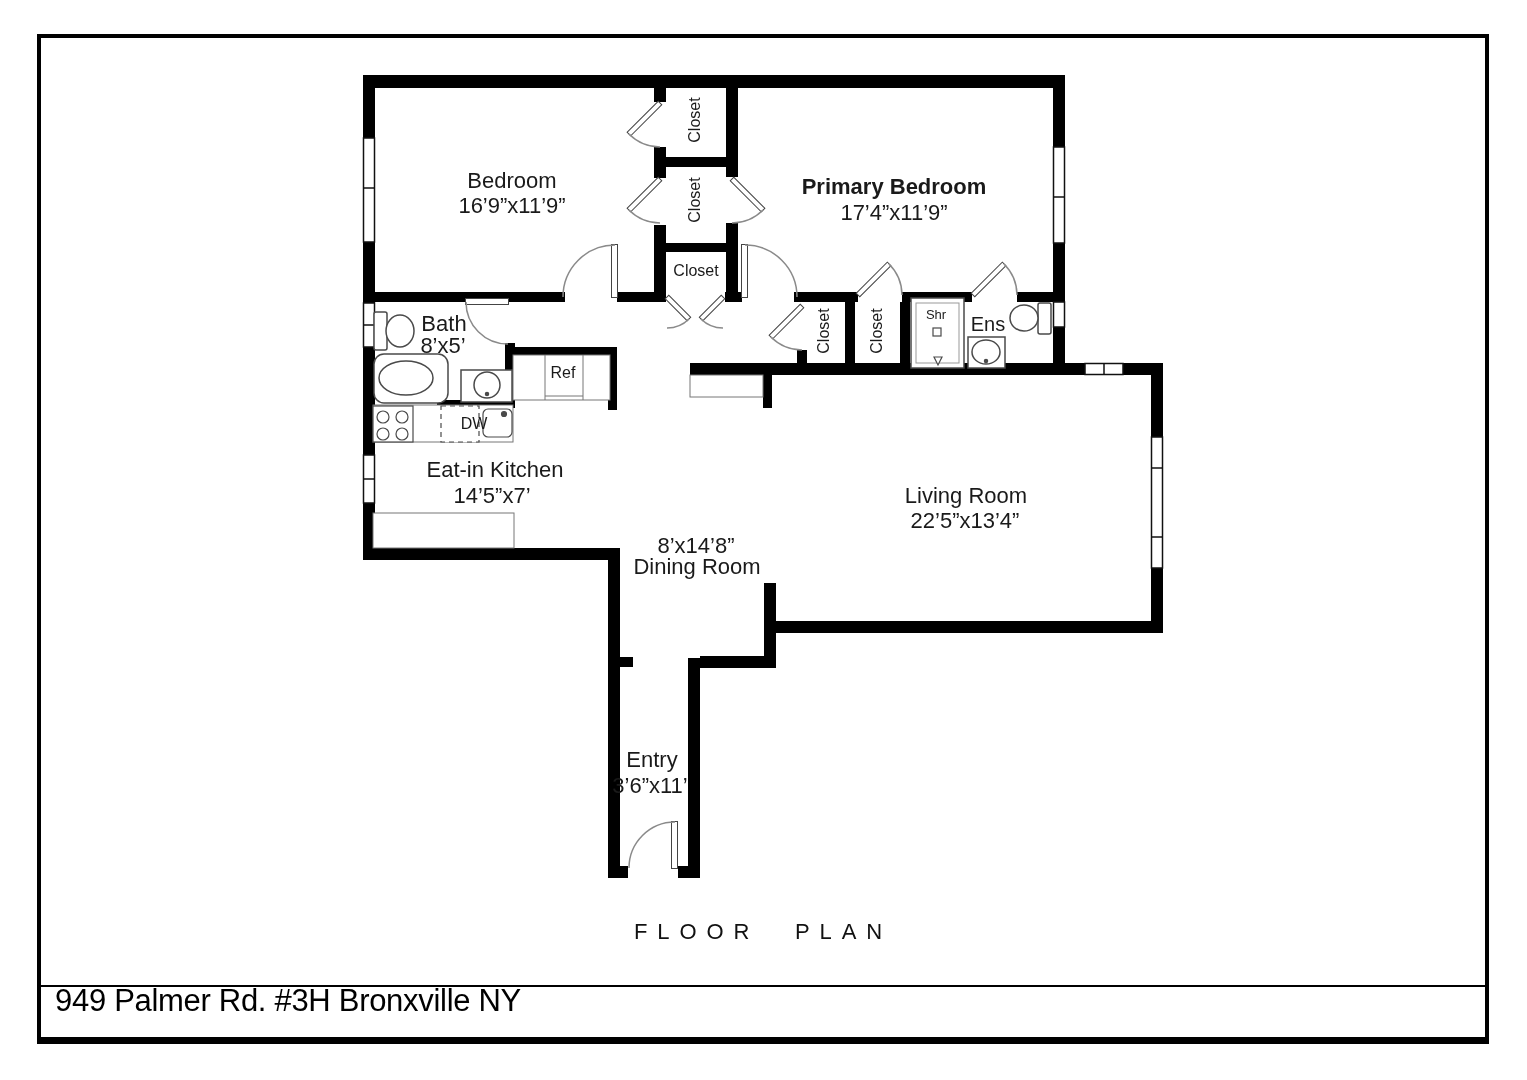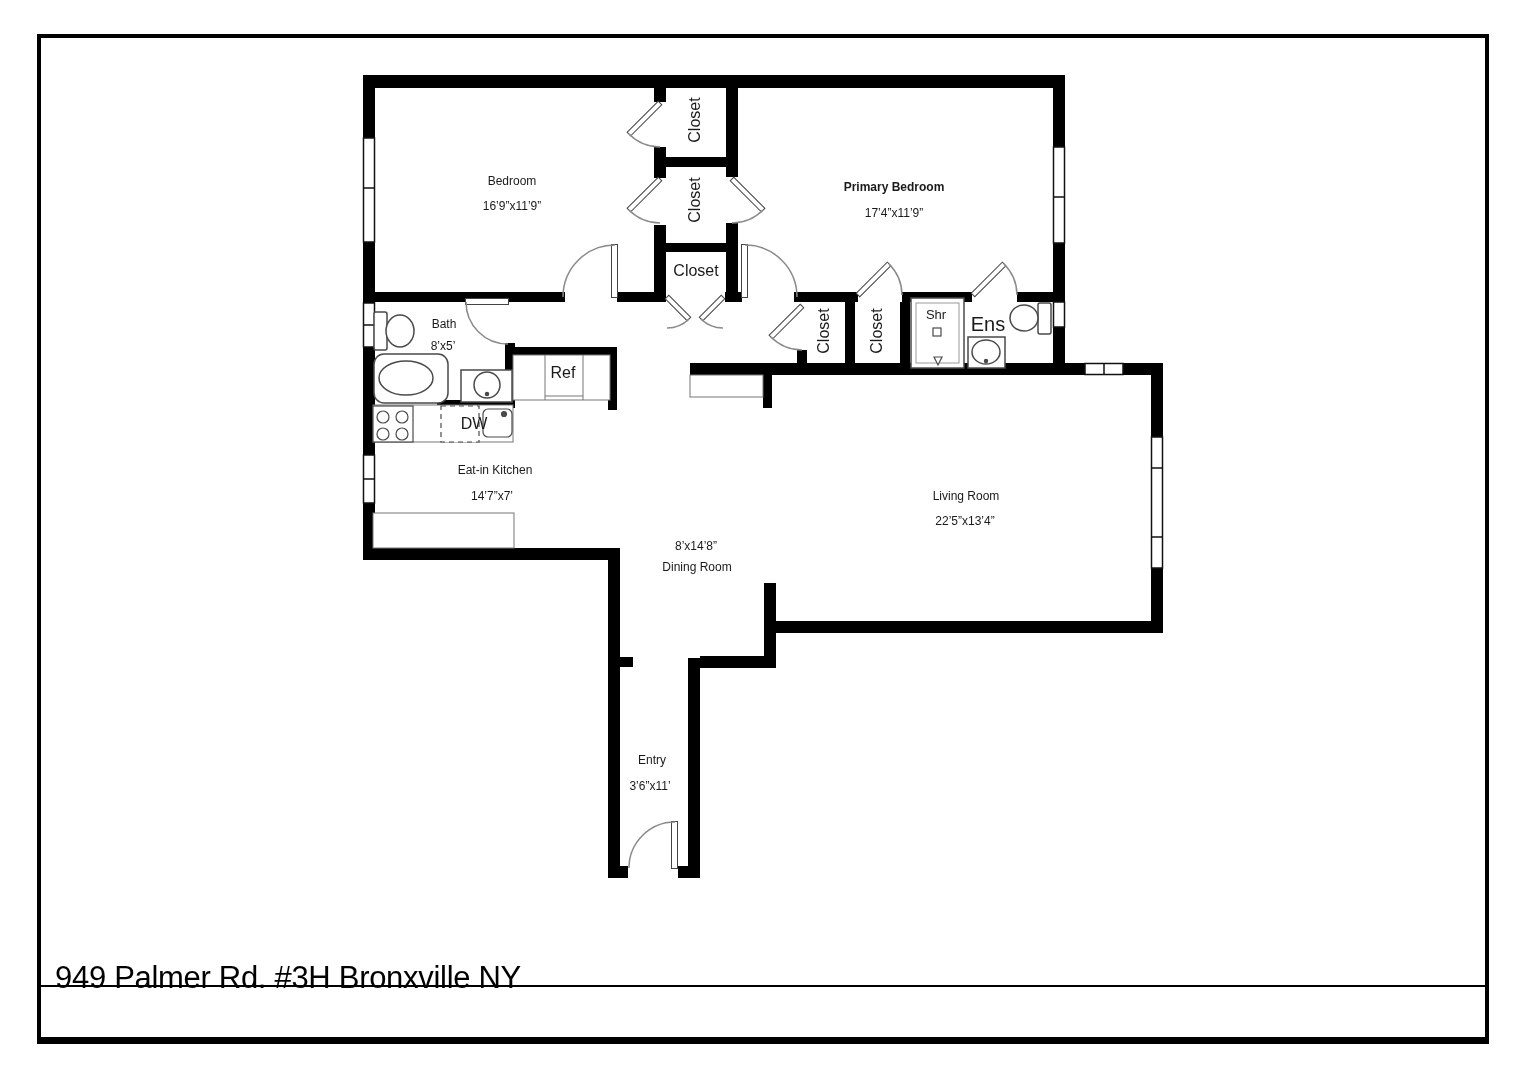--- a/index.html
+++ b/index.html
@@ -4,29 +4,29 @@
 <style>
   html,body { margin:0; padding:0; background:#fff; }
   body { font-family:"Liberation Sans","DejaVu Sans",sans-serif; }
   #canvas { position:relative; width:1527px; height:1080px; background:#ffffff; overflow:hidden; }
   .frame { position:absolute; left:37px; top:34px; width:1452px; height:1010px;
            border:4px solid #000; border-bottom:7px solid #000; box-sizing:border-box; }
   .plan-svg { position:absolute; left:0; top:0; width:1527px; height:1080px; }
   .lbl { position:absolute; color:#1a1a1a; white-space:nowrap;
          transform:translate(-50%,-50%); line-height:1; }
   .lbl.rot { transform:translate(-50%,-50%) rotate(-90deg); }
-  .room-name, .room-dims { font-size:12px; }
+  .room-name, .room-dims { font-size:22px; }
   .closet-lbl { font-size:16px; }
   .fix-lbl { font-size:16px; }
   .shr-lbl { font-size:13px; }
   .ens-lbl { font-size:20px; }
   .caption { position:absolute; left:763px; top:932px; transform:translate(-50%,-50%);
              font-size:22px; letter-spacing:0.45em; word-spacing:0.9em; color:#111; }
   .sep-line { position:absolute; left:41px; top:985px; width:1444px; height:2px; background:#000; }
-  .address { position:absolute; left:55px; top:978px; transform:translateY(-50%);
+  .address { position:absolute; left:55px; top:1001px; transform:translateY(-50%);
              font-size:31px; letter-spacing:-0.3px; color:#000; }
 </style>
 </head>
 <body>
 
 <div id="canvas">
 
   <div class="frame"></div>
 
   <svg class="plan-svg" viewBox="0 0 1527 1080">
@@ -220,21 +220,21 @@
   <div class="lbl room-name" style="left:512px; top:181px;">Bedroom</div>
   <div class="lbl room-dims" style="left:512px; top:206px;">16’9”x11’9”</div>
 
   <div class="lbl room-name" style="left:894px; top:187px;font-weight:bold;">Primary Bedroom</div>
   <div class="lbl room-dims" style="left:894px; top:213px;">17’4”x11’9”</div>
 
   <div class="lbl room-name" style="left:444px; top:324px;">Bath</div>
   <div class="lbl room-dims" style="left:443px; top:346px;">8’x5’</div>
 
   <div class="lbl room-name" style="left:495px; top:470px;">Eat-in Kitchen</div>
-  <div class="lbl room-dims" style="left:492px; top:496px;">14’7”x7’</div>
+  <div class="lbl room-dims" style="left:492px; top:496px;">14’5”x7’</div>
 
   <div class="lbl room-name" style="left:697px; top:521px;margin-top:46px;">Dining Room</div>
   <div class="lbl room-dims" style="left:696px; top:546px;">8’x14’8”</div>
 
   <div class="lbl room-name" style="left:966px; top:496px;">Living Room</div>
   <div class="lbl room-dims" style="left:965px; top:521px;">22’5”x13’4”</div>
 
   <div class="lbl room-name" style="left:652px; top:760px;">Entry</div>
   <div class="lbl room-dims" style="left:650px; top:786px;">3’6”x11’</div>
 
@@ -242,16 +242,17 @@
   <div class="lbl closet-lbl rot" style="left:695px; top:200px;">Closet</div>
   <div class="lbl closet-lbl" style="left:696px; top:271px;">Closet</div>
   <div class="lbl closet-lbl rot" style="left:824px; top:331px;">Closet</div>
   <div class="lbl closet-lbl rot" style="left:877px; top:331px;">Closet</div>
 
   <div class="lbl shr-lbl" style="left:936px; top:314px;">Shr</div>
   <div class="lbl ens-lbl" style="left:988px; top:324px;">Ens</div>
   <div class="lbl fix-lbl" style="left:563px; top:373px;text-align:center;">Ref</div>
   <div class="lbl fix-lbl" style="left:474px; top:424px;">DW</div>
 
+  <div class="caption">FLOOR PLAN</div>
   <div class="sep-line"></div>
   <div class="address">949 Palmer Rd. #3H Bronxville NY</div>
 
 </div>
 
 </body></html>

